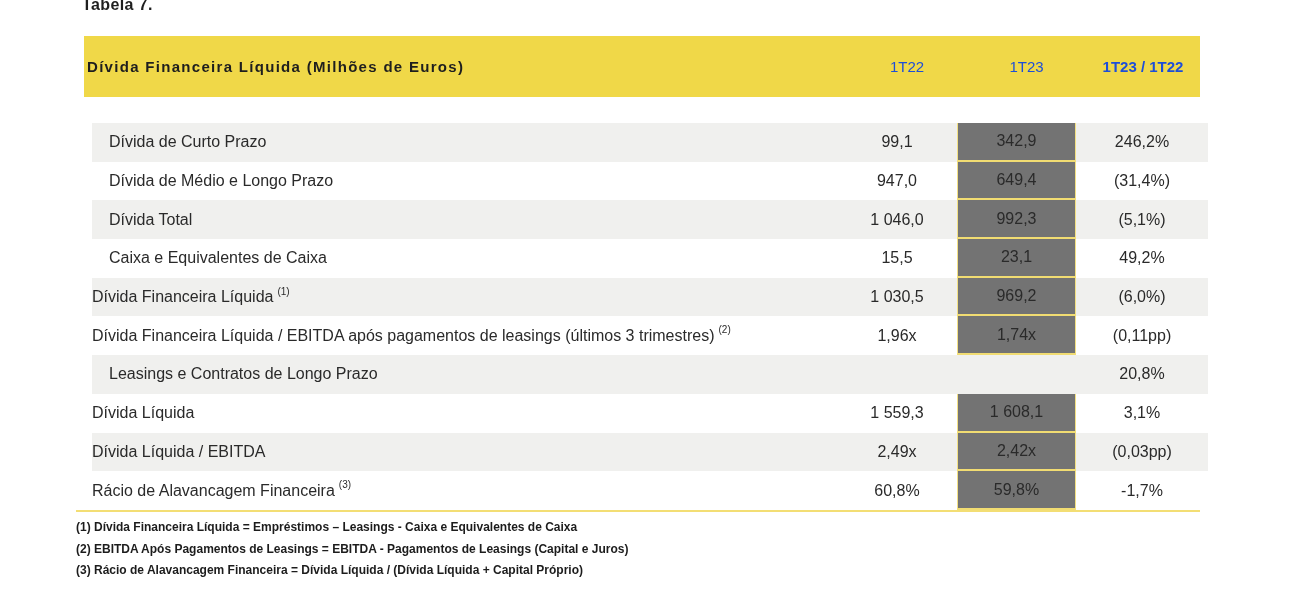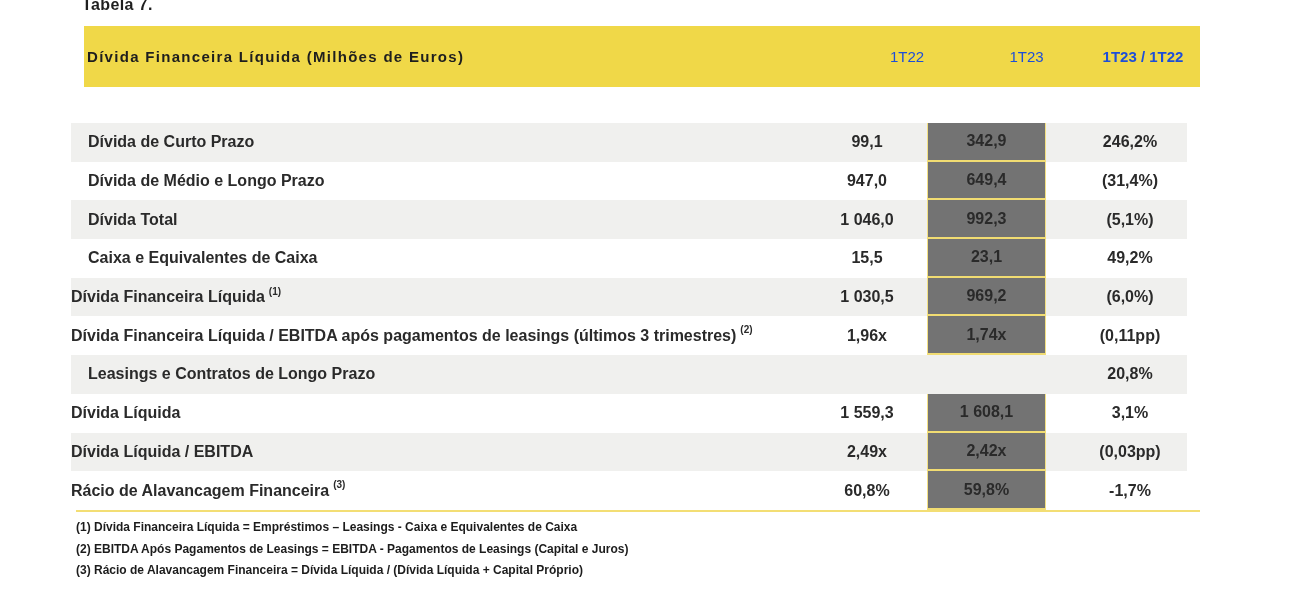--- a/index.html
+++ b/index.html
@@ -4,41 +4,41 @@
 <style>
   * { margin:0; padding:0; box-sizing:border-box; }
   html,body { width:1308px; height:602px; background:#ffffff; overflow:hidden;
               font-family:"Liberation Sans", sans-serif; }
   .page { position:relative; width:1308px; height:602px; background:#fff; }
 
   .title { position:absolute; left:82px; top:-4px; font-size:16px; font-weight:bold;
            color:#1f1f1f; letter-spacing:0.4px; }
 
   
-  .band { position:absolute; left:84px; top:26px; width:1116px; height:61px;
+  .band { position:absolute; left:84px; top:36px; width:1116px; height:61px;
           background:#F0D848; display:flex; align-items:center; }
   .band-label { flex:1; padding-left:3px; font-size:15px; font-weight:bold;
                 letter-spacing:1.3px; color:#1e1e1e; }
   .hcol { text-align:center; font-size:15px; color:#1d4ed8; }
   .hcol.c1 { width:120px; }
   .hcol.c2 { width:119px; }
   .hcol.c3 { width:114px; font-weight:bold; }
 
   
-  .rows { position:absolute; left:71px; top:123px; width:1116px;font-weight:bold; }
+  .rows { position:absolute; left:92px; top:123px; width:1116px; }
   .row { height:38.7px; display:flex; align-items:stretch; font-size:16px; color:#2a2a2a; }
   .row:nth-child(odd) { background:#F0F0EE; }
   .row .label { flex:1; display:flex; align-items:center; padding-left:0; }
   .row.indented .label { padding-left:17px; }
   .sup { font-size:10px; position:relative; top:-6px; margin-left:4px; }
   .cell { display:flex; align-items:center; justify-content:center; font-size:16px; }
   .cell.c1 { width:120px; }
   .cell.c2 { width:119px; background:#737373; border-bottom:2px solid #F1DC72;
              border-left:1px solid #F3E083; border-right:1px solid #F3E083; }
-  .cell.c3 { width:114px;margin-left:27px; }
+  .cell.c3 { width:132px; }
 
   
   .divider { position:absolute; left:76px; top:510px; width:1124px; height:2px;
              background:#F3DE74; }
   .footnotes { position:absolute; left:76px; top:517px; }
   .footnote { font-size:12px; font-weight:bold; color:#1c1c1c; line-height:21.5px; }
 </style>
 </head>
 <body>
 

